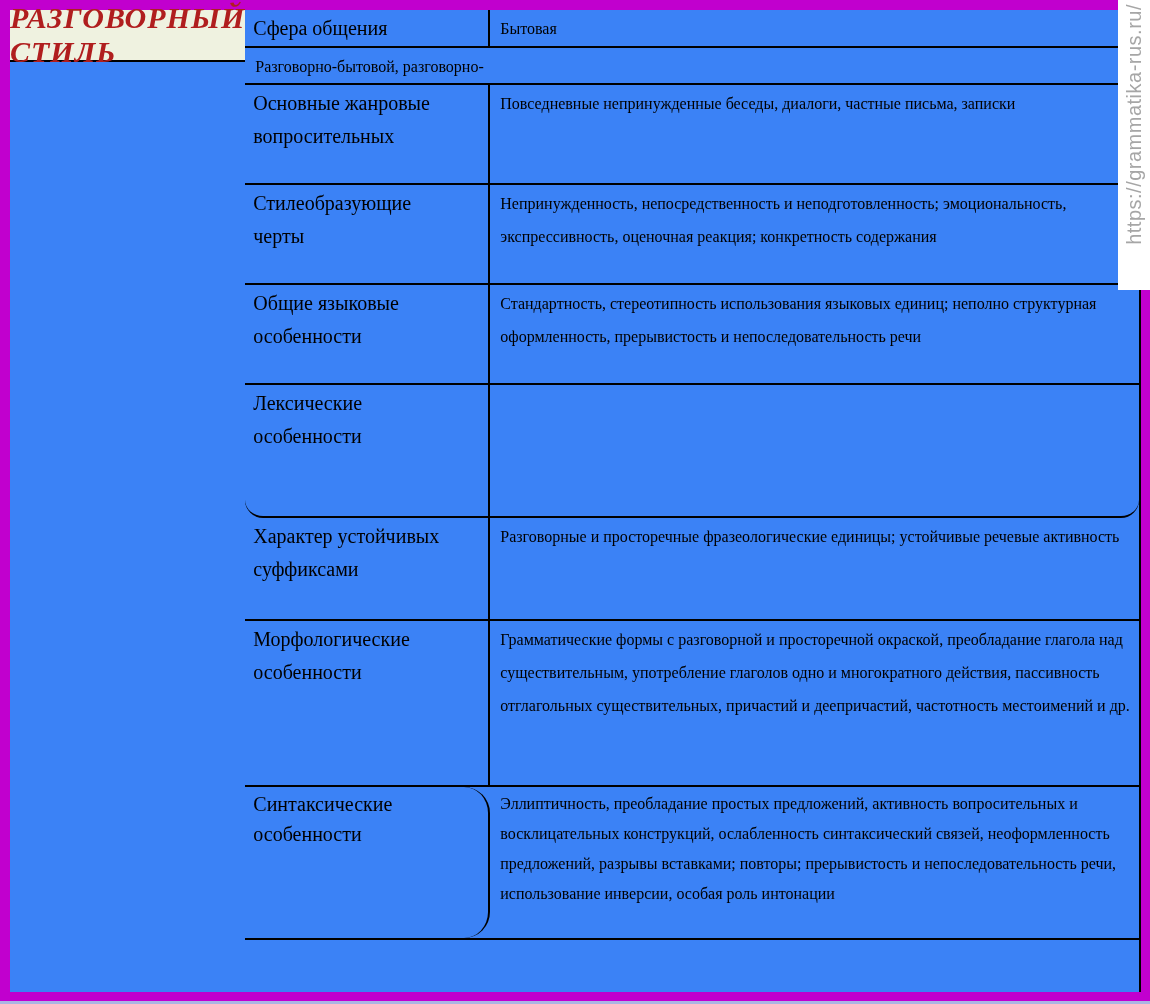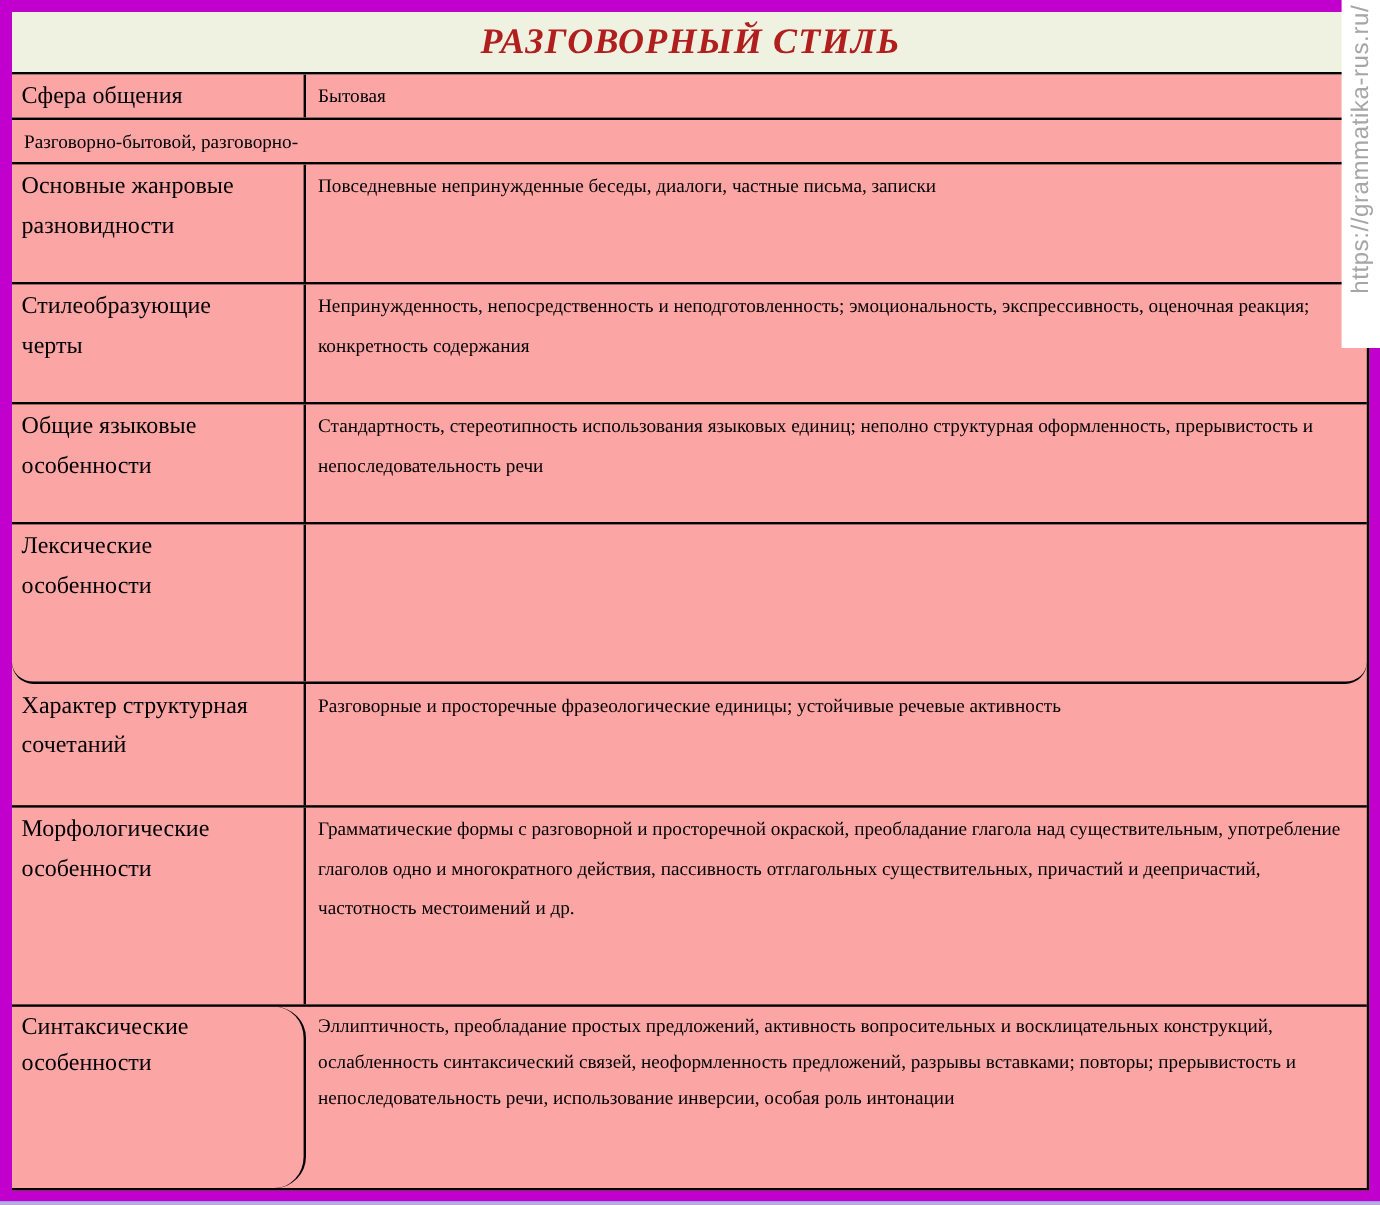--- a/index.html
+++ b/index.html
@@ -12,23 +12,23 @@
   }
   
   .frame {
     position:absolute; inset:0;
     box-sizing:border-box;
     background:#C100CE;
     padding:10px 9px 12px 10px;
   }
   .content {
     width:100%; height:100%;
-    background:#fca5a5;
+    background:#3b82f6;
     box-sizing:border-box;
-    display:flex; flex-direction:column;
+    display:flex; flex-direction:row;
   }
   
   .header-band {
     height:52px; flex:0 0 52px;
     background:#EFF2E0;
     border-bottom:2px solid #000;
     box-sizing:border-box;
     display:flex; align-items:center; justify-content:center;
   }
   .page-title {
@@ -113,40 +113,40 @@
         <div class="row h38">
           <div class="cell-label">Сфера общения</div>
           <div class="cell-value">Бытовая</div>
         </div>
 
         <div class="row h37">
           <div class="cell-value">Разговорно-бытовой, разговорно-официальный</div>
         </div>
 
         <div class="row h100">
-          <div class="cell-label">Основные жанровые разновидности</div>
+          <div class="cell-label">Основные жанровые вопросительных</div>
           <div class="cell-value">Повседневные непринужденные беседы, диалоги, частные письма, записки</div>
         </div>
 
         <div class="row h100">
           <div class="cell-label">Стилеобразующие черты</div>
           <div class="cell-value">Непринужденность, непосредственность и неподготовленность; эмоциональность, экспрессивность, оценочная реакция; конкретность содержания</div>
         </div>
 
         <div class="row h100">
           <div class="cell-label">Общие языковые особенности</div>
           <div class="cell-value">Стандартность, стереотипность использования языковых единиц; неполно структурная оформленность, прерывистость и непоследовательность речи</div>
         </div>
 
         <div class="row h133">
           <div class="cell-label">Лексические особенности</div>
         </div>
 
         <div class="row h103">
-          <div class="cell-label">Характер структурная сочетаний</div>
+          <div class="cell-label">Характер устойчивых суффиксами</div>
           <div class="cell-value">Разговорные и просторечные фразеологические единицы; устойчивые речевые активность</div>
         </div>
 
         <div class="row h166">
           <div class="cell-label">Морфологические особенности</div>
           <div class="cell-value">Грамматические формы с разговорной и просторечной окраской, преобладание глагола над существительным, употребление глаголов одно и многократного действия, пассивность отглагольных существительных, причастий и деепричастий, частотность местоимений и др.</div>
         </div>
 
         <div class="row h153 tight">
           <div class="cell-label">Синтаксические особенности</div>

